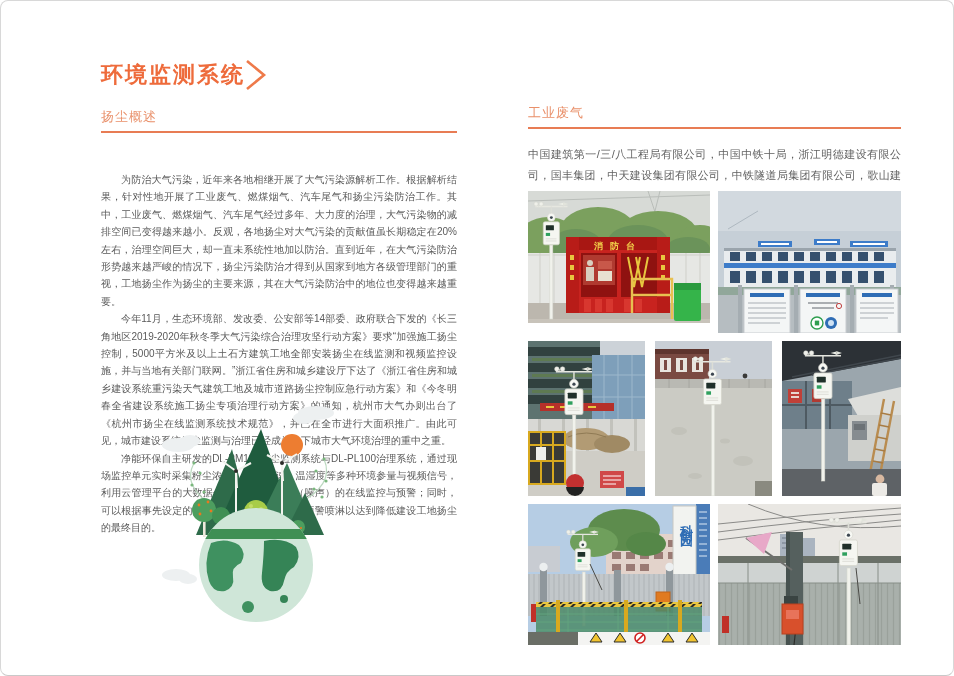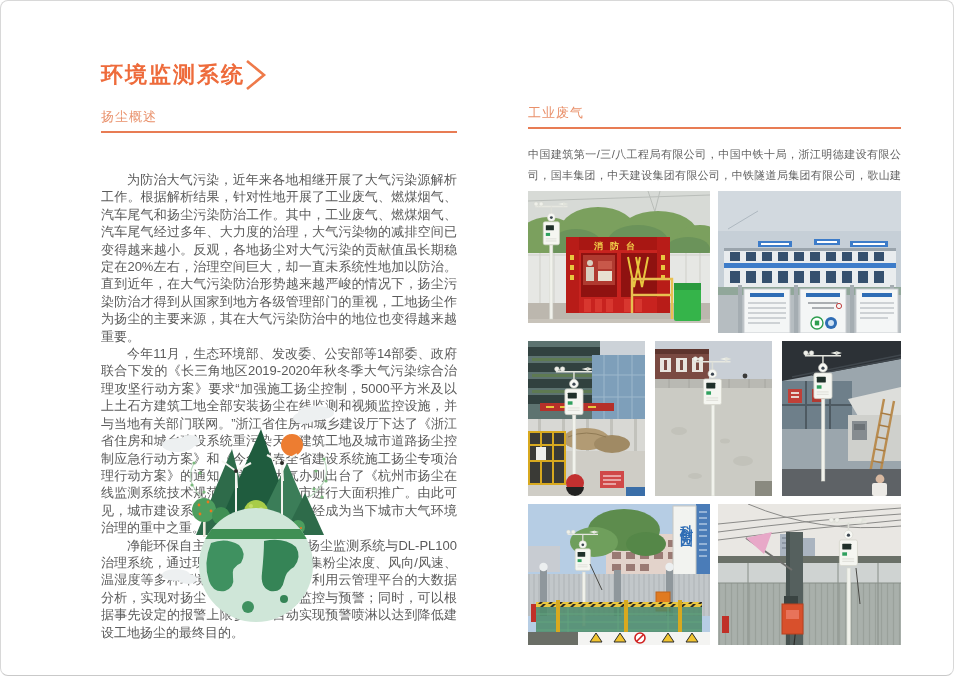--- a/index.html
+++ b/index.html
@@ -6,21 +6,21 @@
   body{font-family:"Liberation Sans","DejaVu Sans",sans-serif;}
   .page{position:relative;width:954px;height:676px;background:#fff;border:1px solid #d8d8d8;
         border-bottom-color:#c9c9c9;border-radius:8px;box-sizing:border-box;overflow:hidden;}
   
   .col-left{position:absolute;left:100px;top:58px;width:356px;}
   .title-row{display:flex;align-items:center;gap:0;}
   .page-title{font-size:22px;font-weight:bold;color:#ee6b3b;letter-spacing:2px;line-height:1.2;}
   .chevron{width:22px;height:32px;flex:0 0 auto;}
   .sec-head{margin-top:16px;border-bottom:2px solid #e87c54;padding-bottom:5px;}
   .sec-label{font-size:13px;color:#e9906a;letter-spacing:1px;}
-  .body-text{margin-top:38px;font-size:13px;color:#5a5a5a;line-height:17.4px;text-align:justify;}
+  .body-text{margin-top:38px;font-size:10px;color:#5a5a5a;line-height:17.4px;text-align:justify;}
   .body-text p{margin:0;text-indent:2em;}
   
   .col-right{position:absolute;left:527px;top:102px;width:373px;}
   .companies{margin-top:15px;font-size:11px;color:#5f5f5f;line-height:21px;text-align:justify;}
   
   .photo{position:absolute;overflow:hidden;background:#e8e8e8;}
   .photo svg{display:block;}
   .ph1{left:527px;top:190px;width:182px;height:132px;}
   .ph2{left:717px;top:190px;width:183px;height:142px;}
   .ph3{left:527px;top:340px;width:117px;height:155px;}

